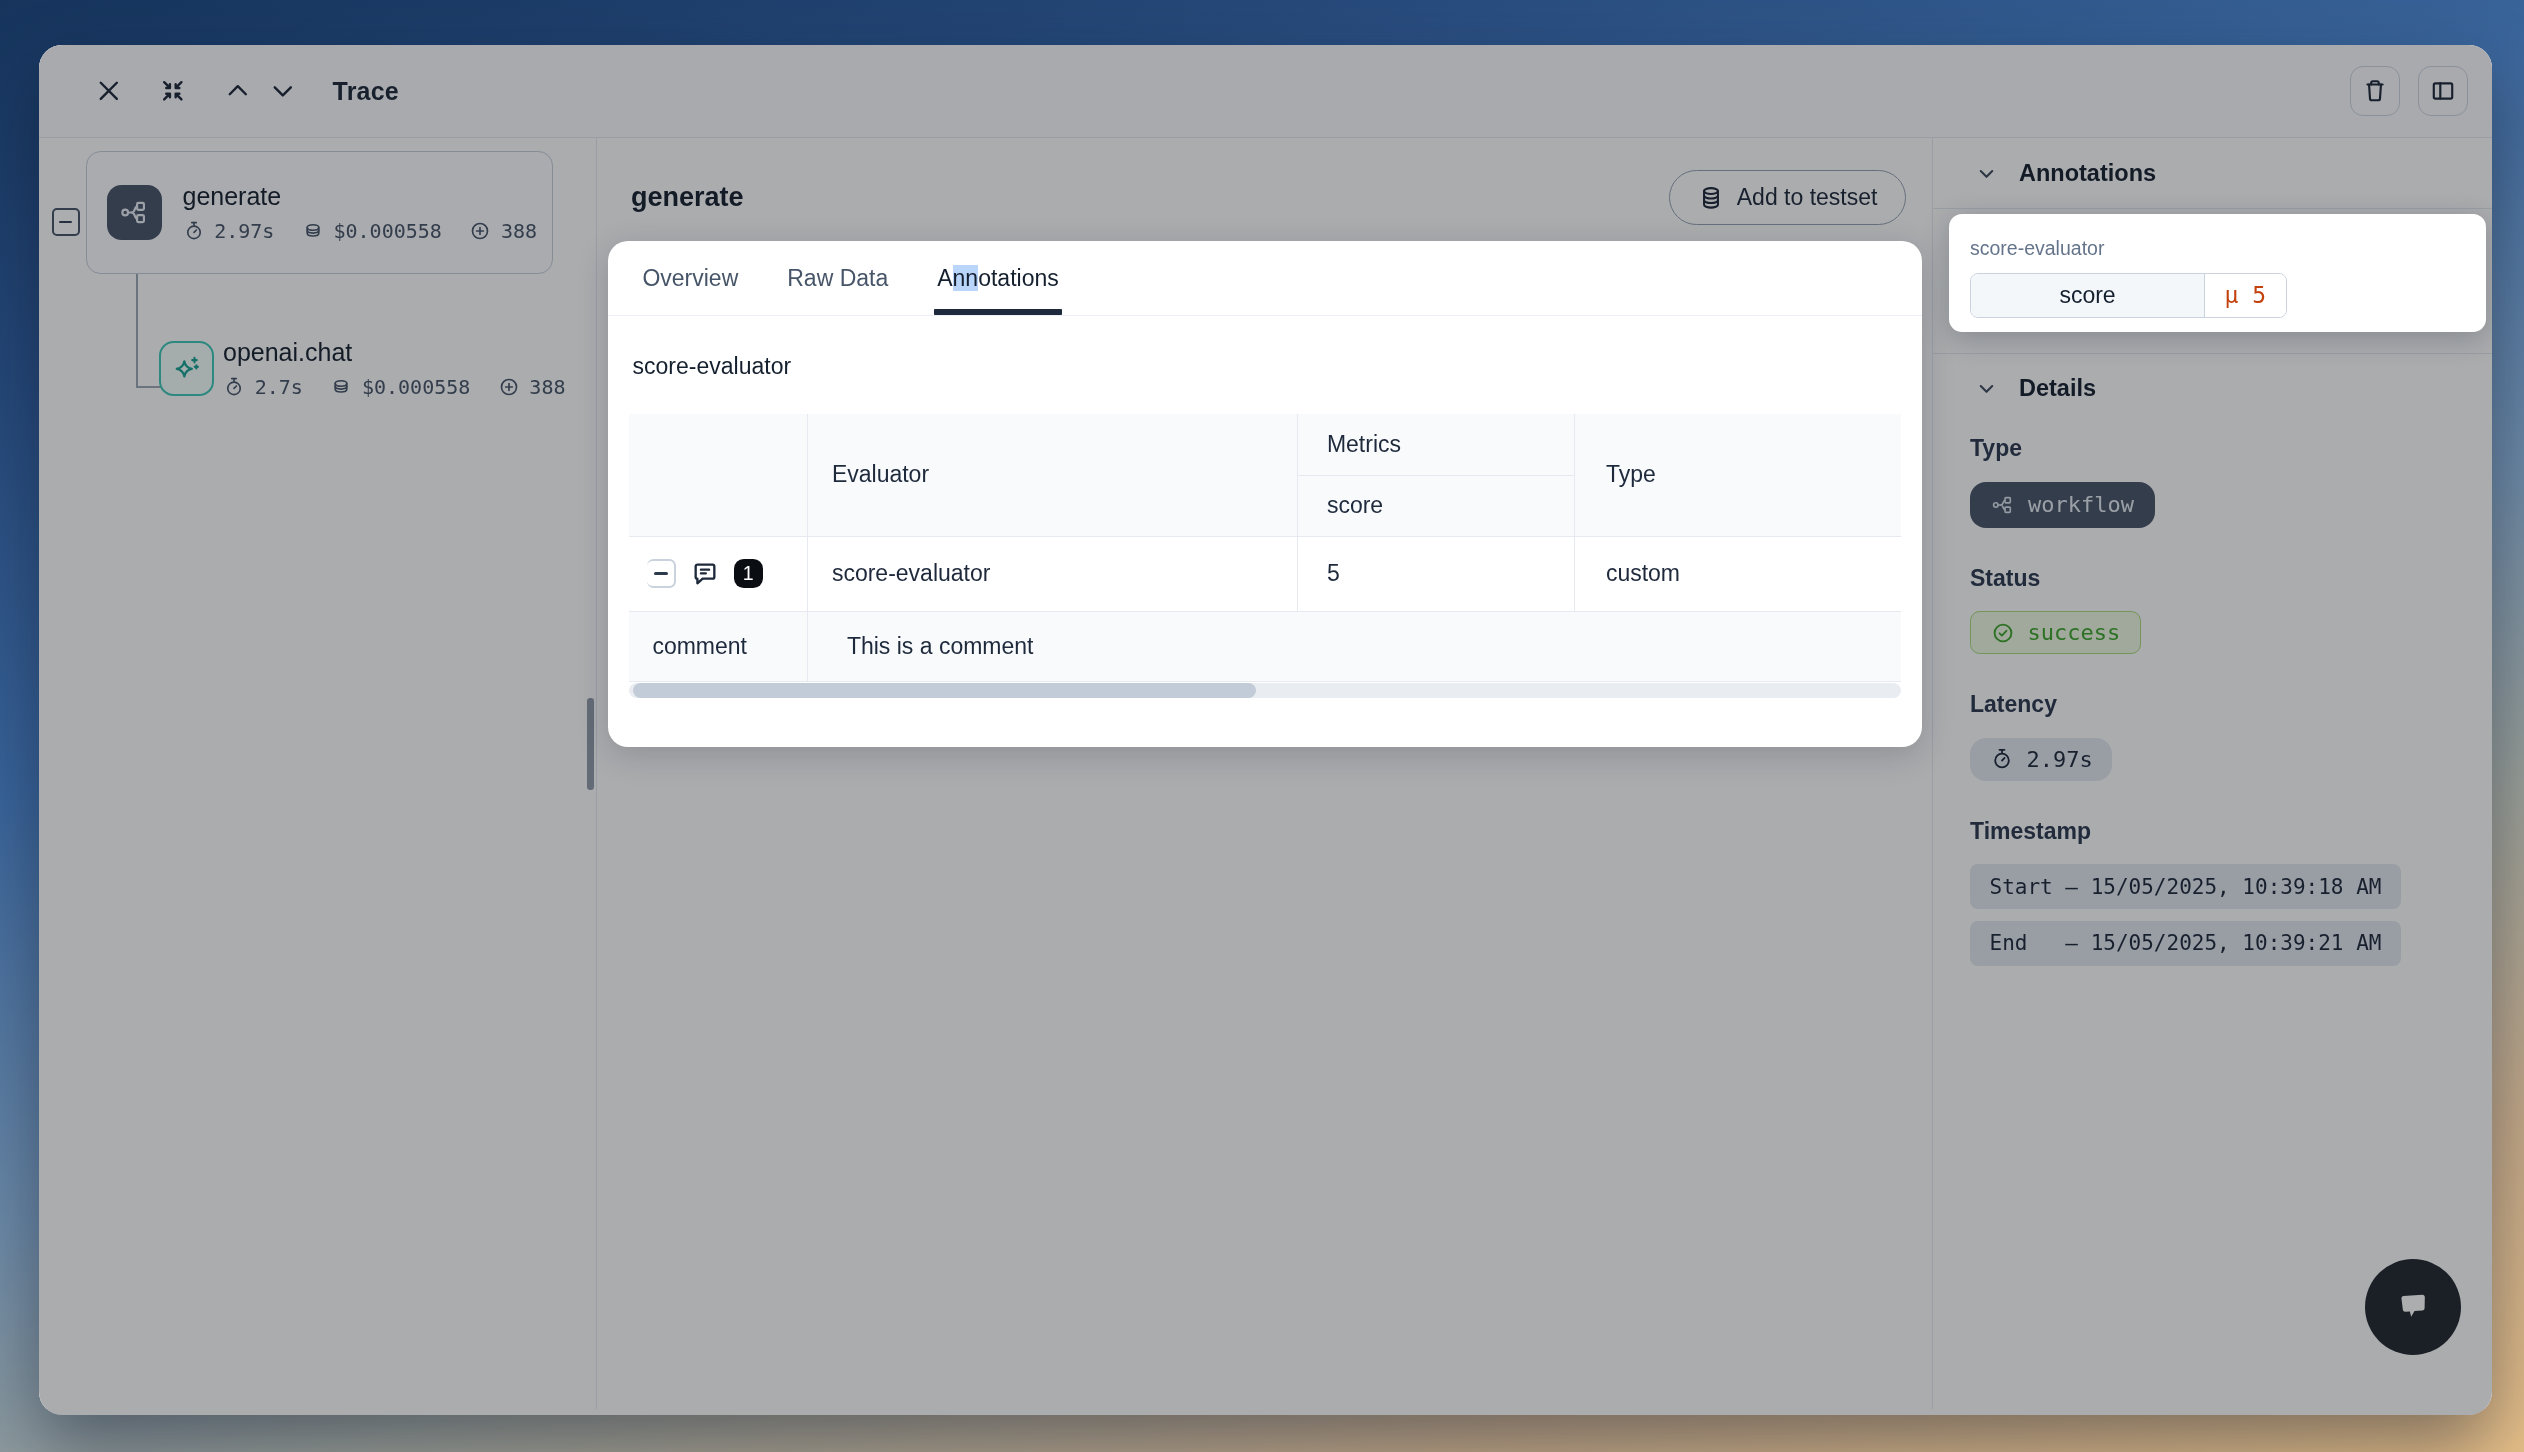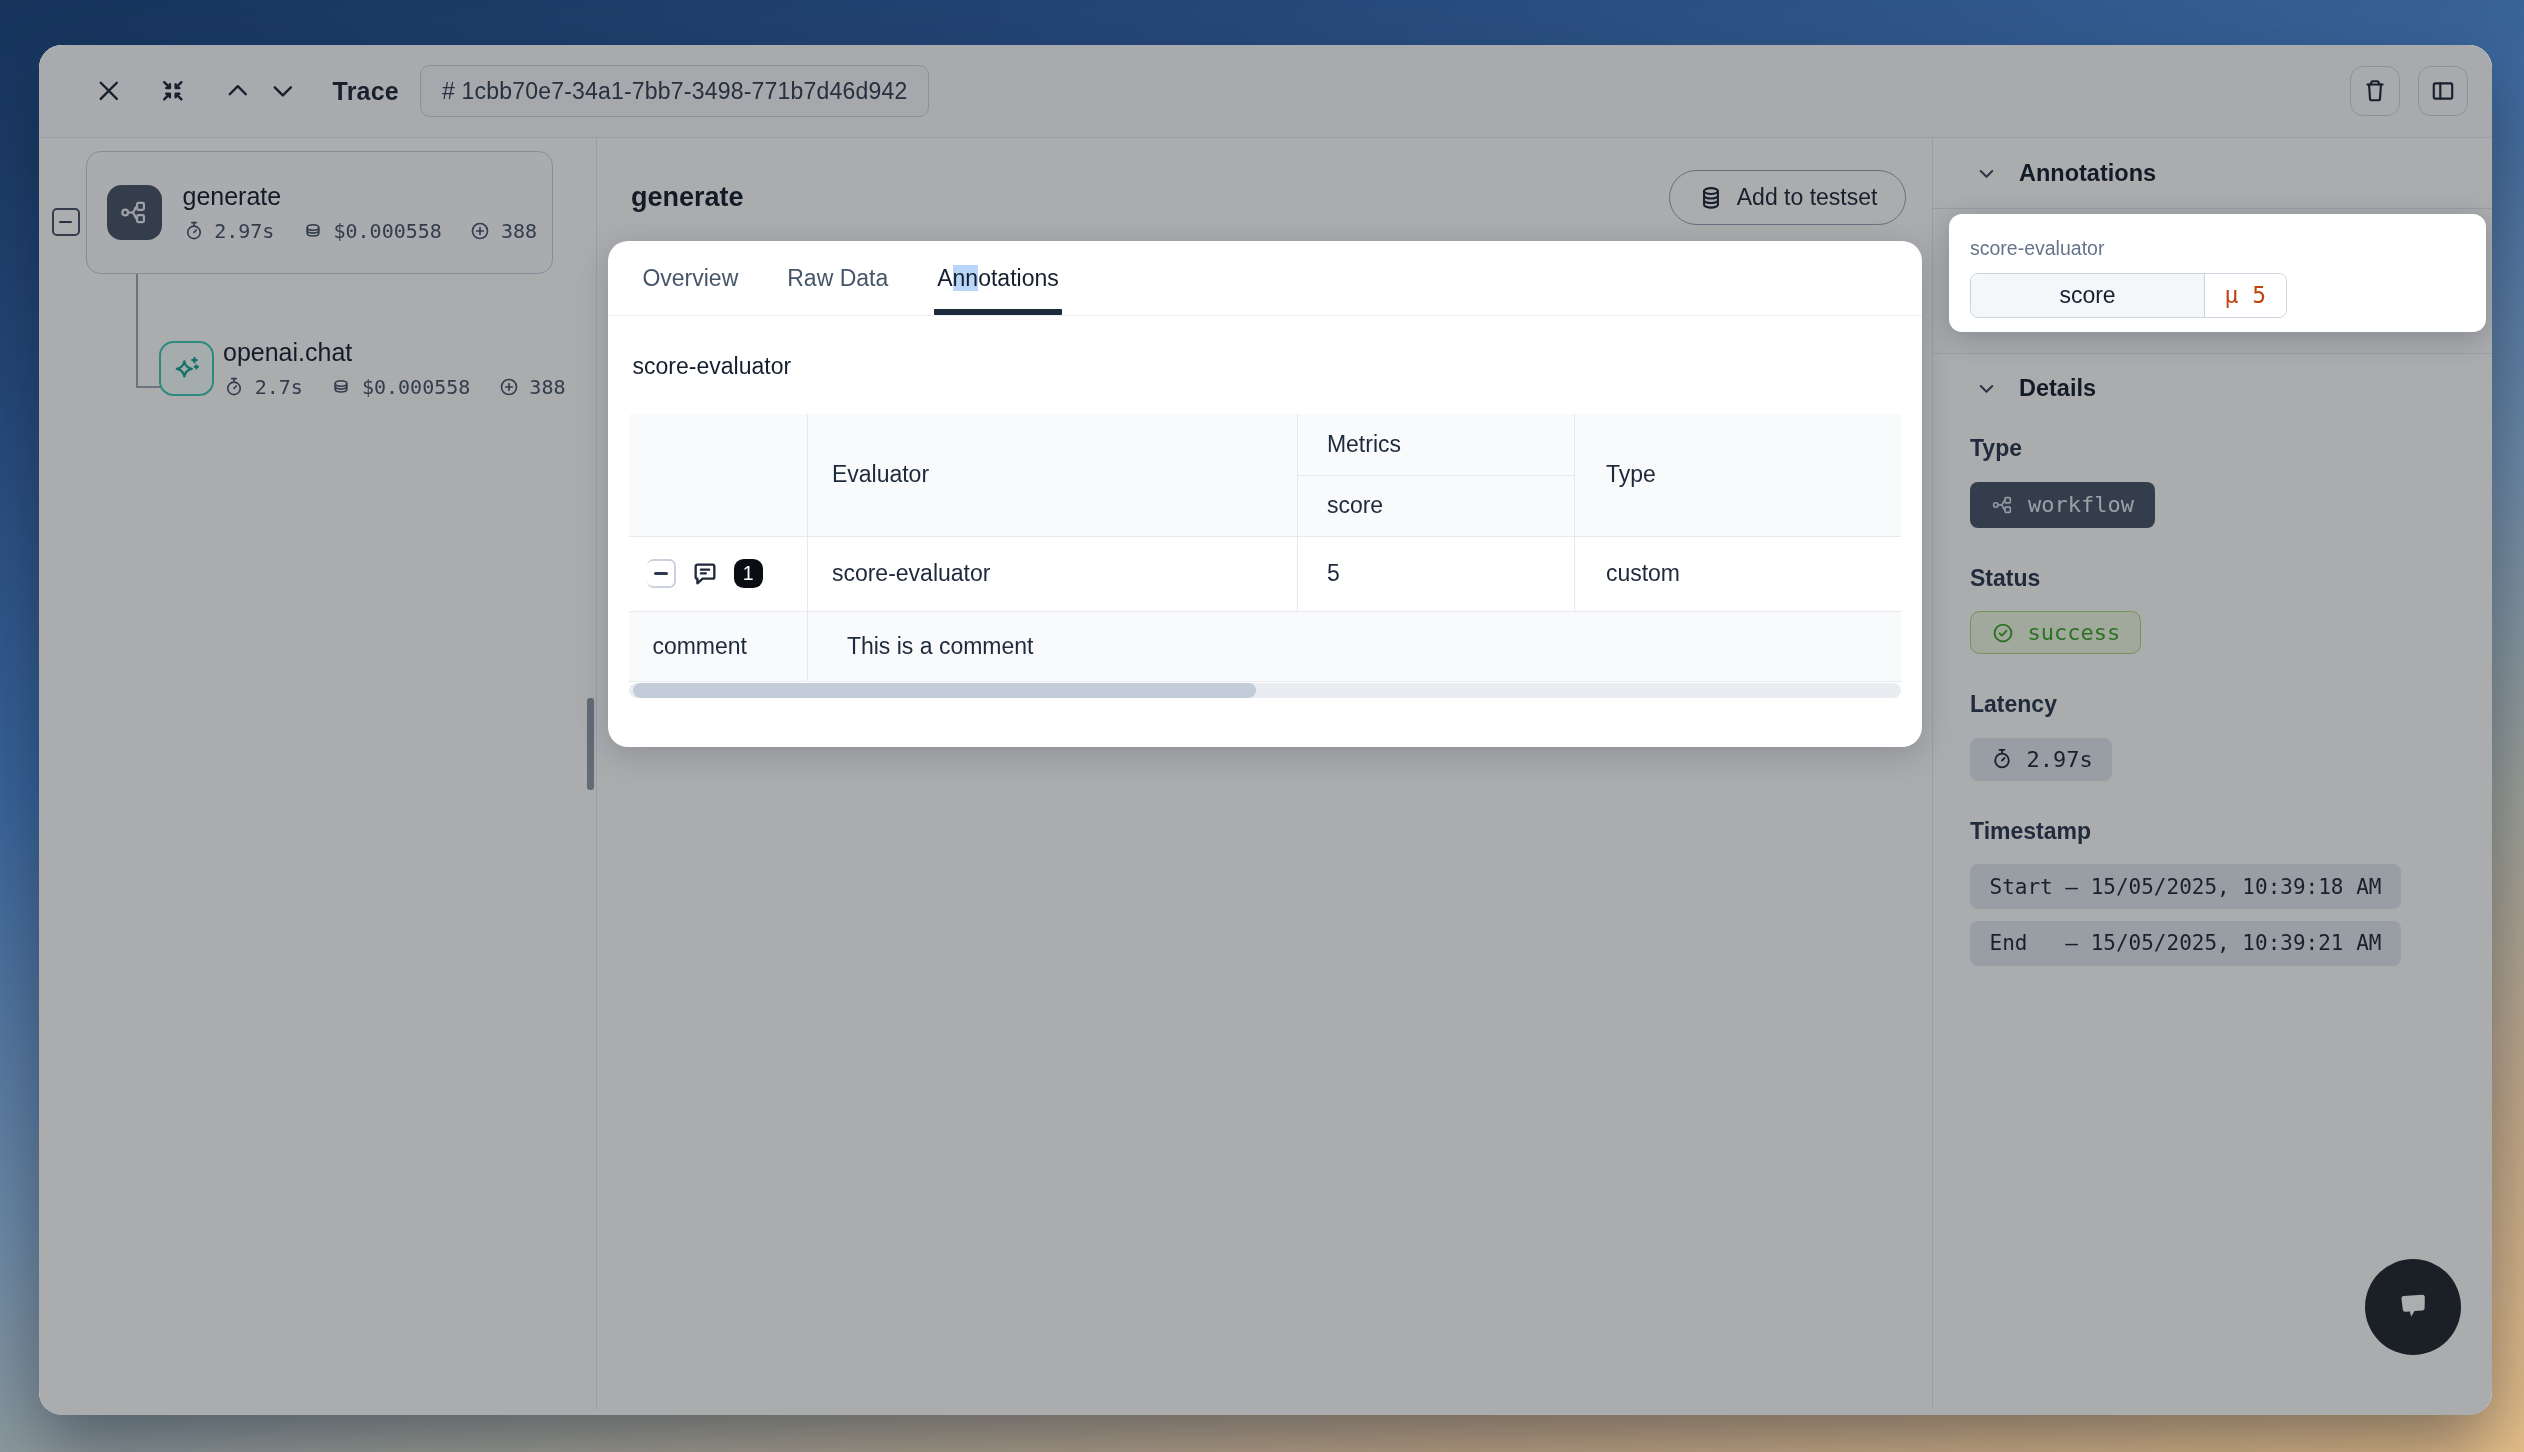--- a/index.html
+++ b/index.html
@@ -150,21 +150,21 @@
   .score-pill{ margin-top:13px; display:inline-flex; border:1.6px solid #c9d2dd; border-radius:8px; overflow:hidden; height:45px; cursor:pointer; }
   .score-pill .seg-metric{
     width:234px; background:#f4f7fa; display:flex; align-items:center; justify-content:center;
     font-size:23px; color:#15202f; border-right:1.6px solid #c9d2dd;
   }
   .score-pill .seg-mu{ padding:0 19.5px; background:#fff; display:flex; align-items:center; justify-content:center; font-size:23px; color:#c2410c; }
 
   .details-body{ padding:11.4px 37px; }
   .detail-group{ margin-bottom:37px; }
   .detail-label{ font-size:23px; font-weight:700; color:#2b3950; margin-bottom:19.5px; }
-  .badge{ display:inline-flex; align-items:center; gap:13px; border-radius:8px; font-size:22px; }
+  .badge{ display:inline-flex; align-items:center; gap:13px; border-radius:16px; font-size:22px; }
   .badge svg{ width:24px; height:24px; fill:none; stroke-linecap:round; stroke-linejoin:round; }
   .badge-workflow{ background:#475569; color:#e6ebf1; padding:10.5px 21px; }
   .badge-workflow svg{ stroke:#dbe2ea; stroke-width:1.6; }
   .badge-success{ background:#eef8e2; border:1.6px solid #a8da7a; color:#3da52c; padding:8px 19.5px; border-radius:9.7px; }
   .badge-success svg{ stroke:#3da52c; stroke-width:1.9; }
   .badge-gray{ background:#e2e8f0; color:#1e293b; padding:9px 19.5px; }
   .badge-gray svg{ stroke:#1e293b; stroke-width:1.8; }
   .badge-ts{ background:#e2e8f0; color:#1e293b; padding:10.5px 19.5px; white-space:pre; margin-bottom:11.4px; display:inline-block; border-radius:8px; font-size:21px; }
   .badge-outline{ border:1.6px solid #c9d2dd; background:transparent; color:#1e293b; padding:9px 18px; border-radius:9.7px; }
   .badge-outline svg{ stroke:#1e293b; stroke-width:1.8; }
@@ -202,21 +202,20 @@
       <svg viewBox="0 0 24 24">
           <path d="M5 15l7-7 7 7"></path>
         </svg>
     </button>
     <button class="tb-icon-btn">
       <svg viewBox="0 0 24 24">
           <path d="M5 9l7 7 7-7"></path>
         </svg>
     </button>
     <span class="trace-label">Trace</span>
-    <span class="trace-id-badge"># 1cbb70e7-34a1-7bb7-3498-771b7d46d942</span>
     <div class="tb-right">
       <button class="tb-sq-btn">
         <svg viewBox="0 0 24 24">
           <path d="M8.5 6V4.5A1.5 1.5 0 0110 3h4a1.5 1.5 0 011.5 1.5V6"></path>
           <path d="M5 6h14"></path>
             <path d="M6.5 6l.9 13A1.6 1.6 0 009 20.5h6a1.6 1.6 0 001.6-1.5l.9-13"></path>
         </svg>
       </button>
       <button class="tb-sq-btn">
         <svg viewBox="0 0 24 24">

